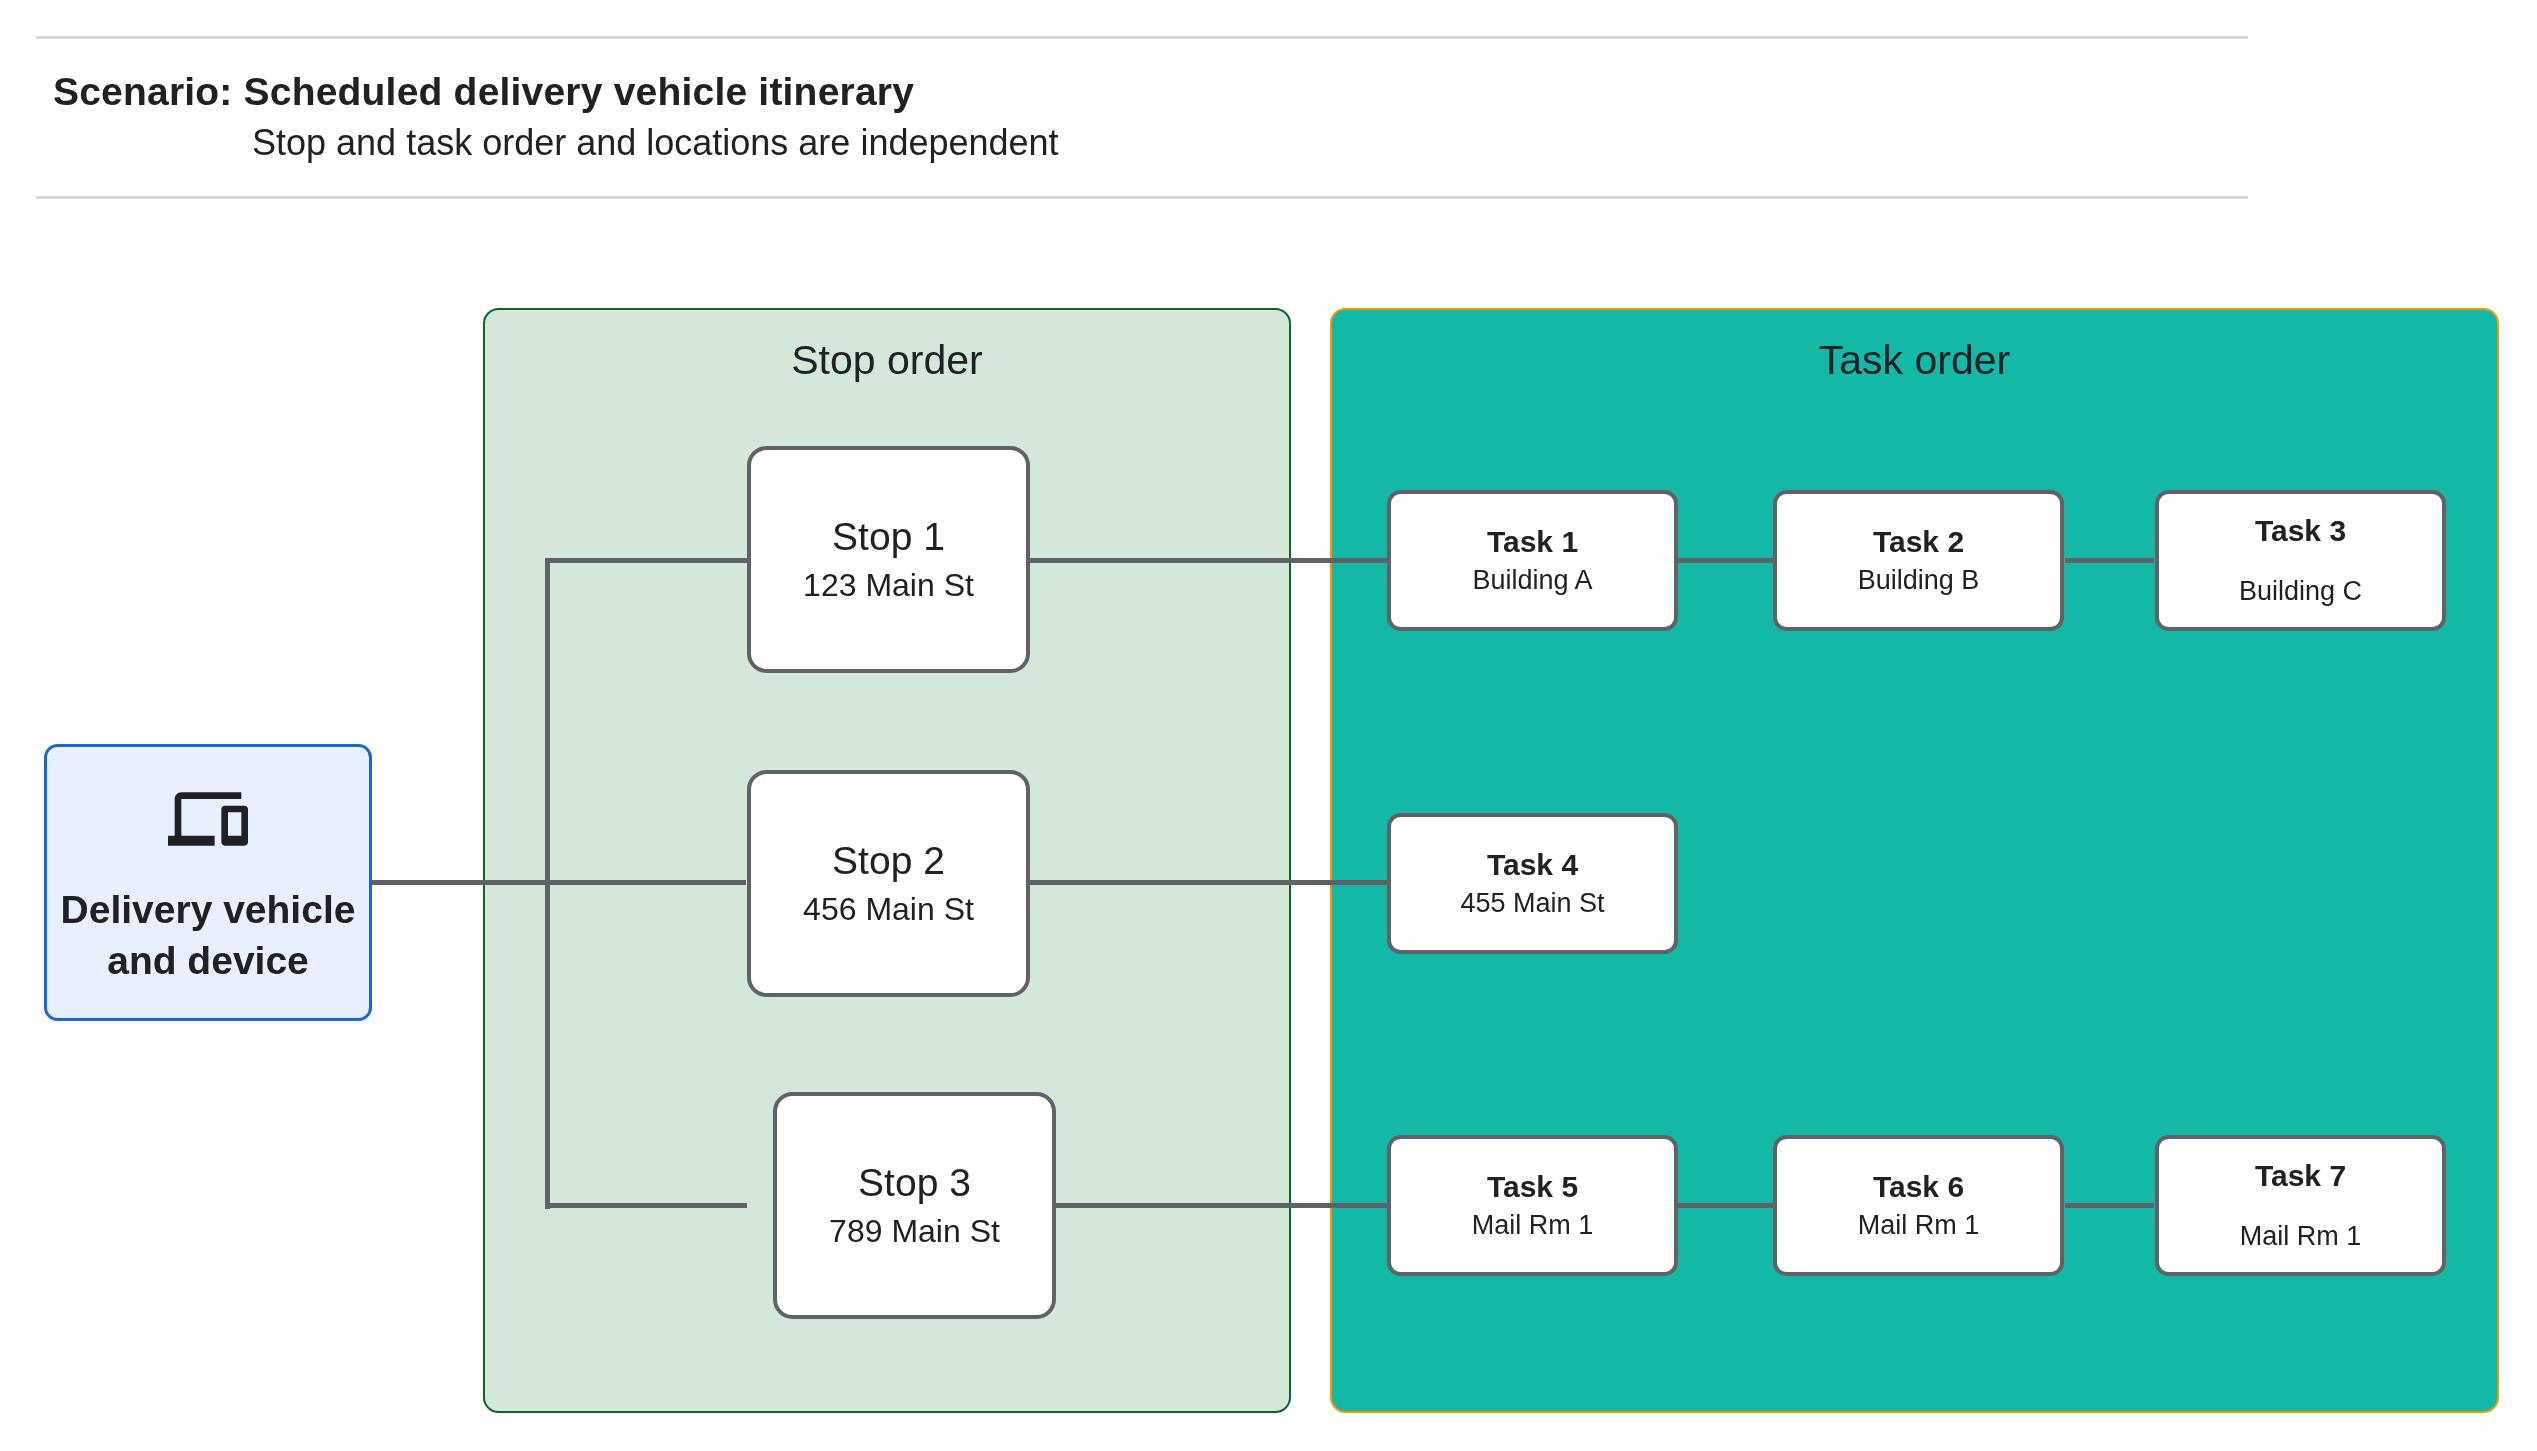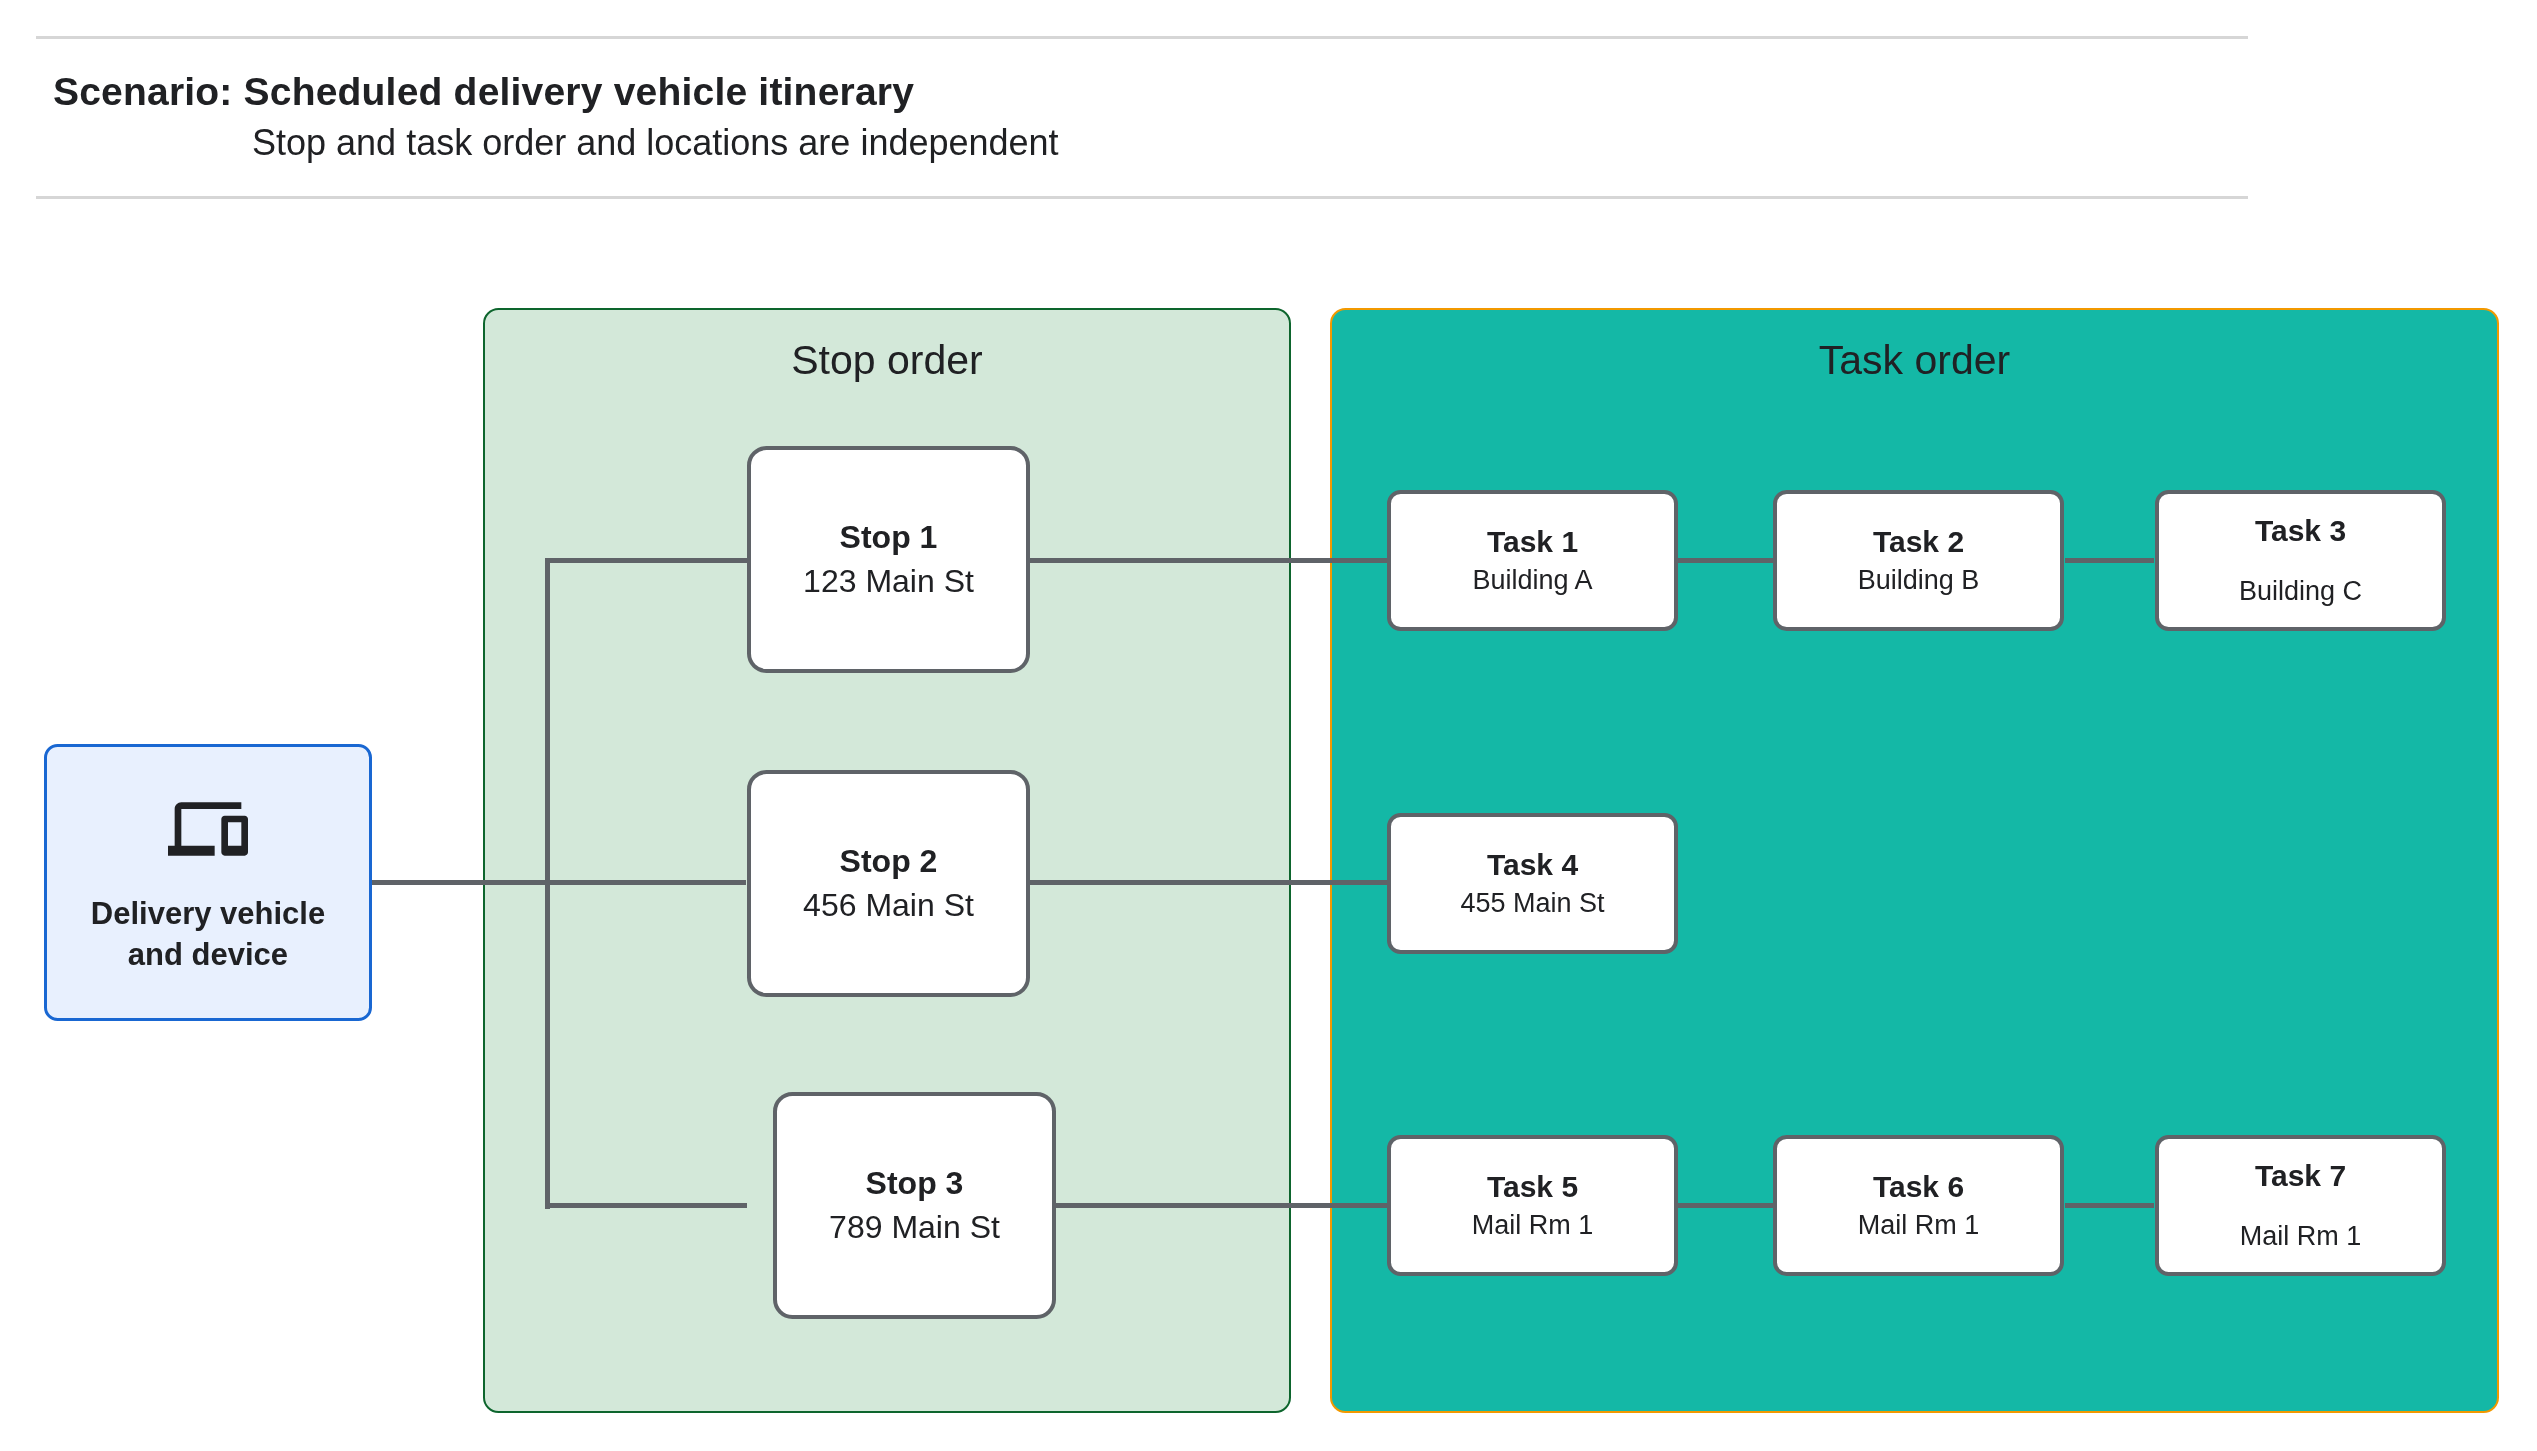--- a/index.html
+++ b/index.html
@@ -106,21 +106,21 @@
     border-radius: 13.6px;
     box-sizing: border-box;
     display: flex;
     flex-direction: column;
     align-items: center;
     justify-content: center;
     gap: 25px;
     z-index: 3;
   }
   .vehicle-label {
-    font-size: 31px;
+    font-size: 39px;
     font-weight: bold;
     line-height: 1.32;
     text-align: center;
     color: #202124;
   }
   .devices-icon svg { display: block; }
 
   
   .node {
     position: absolute;
@@ -137,21 +137,21 @@
   .stop-node {
     left: 747px;
     width: 283px;
     height: 227px;
     border-radius: 19.4px;
     gap: 7.8px;
   }
   .stop-1 { top: 446px; }
   .stop-2 { top: 770px; }
   .stop-3 { top: 1092px; margin-left: 26px; }
-  .stop-node .node-name { font-size: 32px; font-weight: bold; }
+  .stop-node .node-name { font-size: 39px; font-weight: normal; }
   .stop-node .node-loc  { font-size: 32px; }
 
   .task-node {
     width: 291px;
     height: 141px;
     border-radius: 13.6px;
     gap: 5.8px;
   }
   .col-1 { left: 1387px; }
   .col-2 { left: 1773px; }

